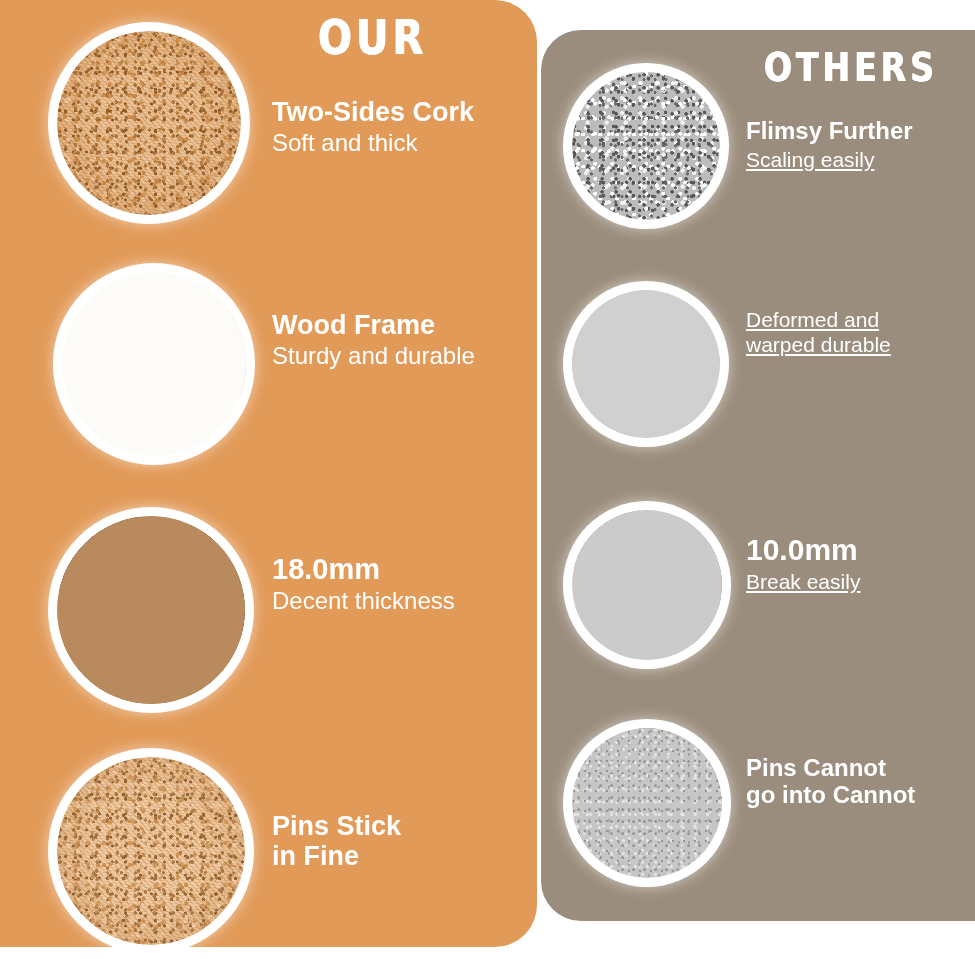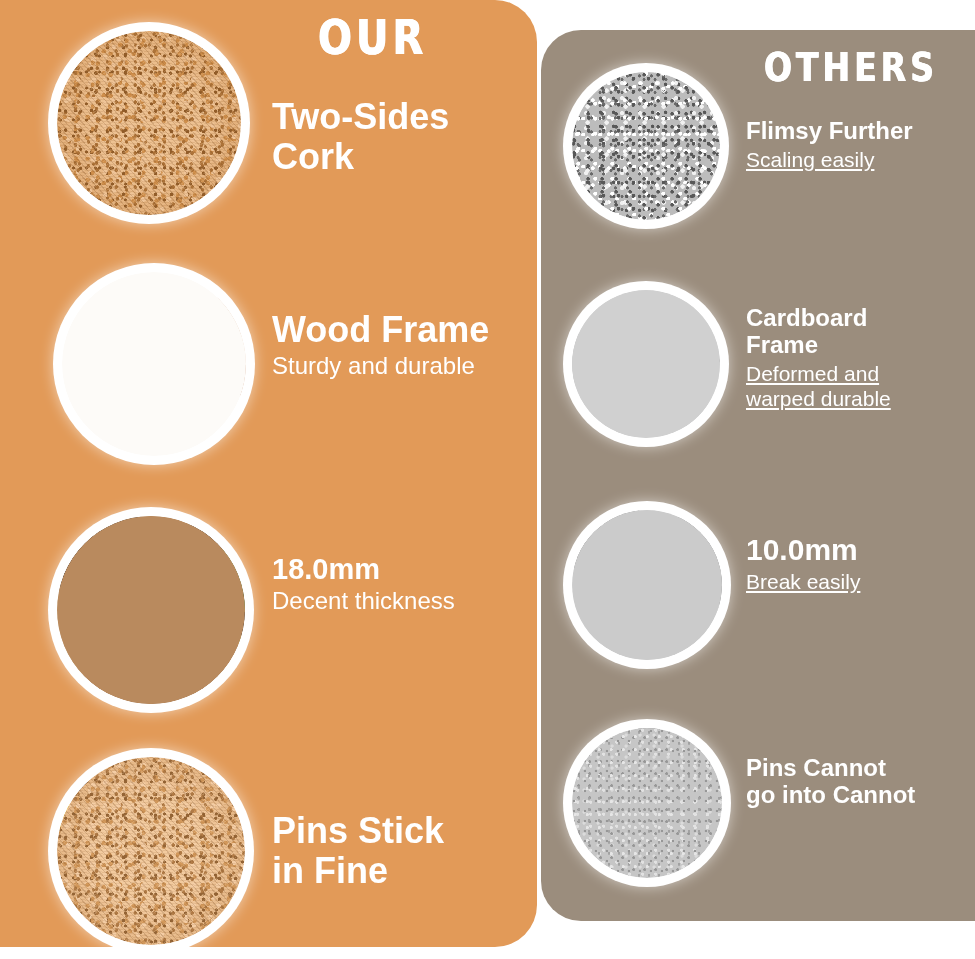--- a/index.html
+++ b/index.html
@@ -74,21 +74,21 @@
     margin: 0;
   }
   .subtitle {
     font-weight: 400;
     line-height: 1.2;
     white-space: pre-line;
     margin: 0;
   }
 
   
-  .our .title    { font-size: 36px; }
+  .our .title    { font-size: 27px; }
   .our .subtitle { font-size: 24px; margin-top: 2px; }
   
   .others .title    { font-size: 24px; }
   .others .subtitle { font-size: 21px; margin-top: 2px; text-decoration: underline; }
 
   
   .photo {
     position: absolute;
     border-radius: 50%;
     overflow: hidden;
@@ -196,20 +196,21 @@
 
   <div class="panel-heading" id="heading-our">OUR</div>
 
   <div class="photo" style="left:57px; top:31px; width:184px; height:184px;">
     <div class="inner">
       <div class="tex-cork"></div>
     </div>
   </div>
   <div class="text-block our" style="left:272px; top:97px; width:260px;">
     <div class="title">Two-Sides Cork</div>
+    <div class="subtitle">Soft and thick</div>
   </div>
 
   <div class="photo" style="left:62px; top:272px; width:184px; height:184px;">
     <div class="inner">
       <div class="tex-wood"></div>
       <svg width="184" height="184" viewBox="0 0 184 184">
         <defs>
           <linearGradient id="woodTop" x1="0" y1="0" x2="1" y2="0.5">
             <stop offset="0%" stop-color="#f3ded0"></stop>
             <stop offset="55%" stop-color="#ecd2c0"></stop>
@@ -460,22 +461,20 @@
 
         <path d="M8,88 L96,92 L148,62 L148,112 L40,132 Z" fill="url(#cbA)"></path>
         <path d="M40,132 L148,112 L148,130 L46,148 Z" fill="#a8a8a8"></path>
 
         <path d="M96,92 Q120,84 148,70" fill="none" stroke="#2e2e2e" stroke-width="4" opacity="0.85"></path>
         <path d="M60,60 L148,44 L148,64 L64,80 Z" fill="#b5b5b5" opacity="0.7"></path>
       </svg>
     </div>
   </div>
   <div class="text-block others" style="left:746px; top:305px; width:210px;">
-    <div class="title">Cardboard
-Frame</div>
     <div class="subtitle">Deformed and
 warped durable</div>
   </div>
 
   <div class="photo gray-photo" style="left:572px; top:510px; width:150px; height:150px;">
     <div class="inner">
       <div class="tex-caliper-gray"></div>
       <svg width="150" height="150" viewBox="0 0 188 188">
         <defs>
           <linearGradient id="bgGray" x1="0" y1="0" x2="0.4" y2="1">

